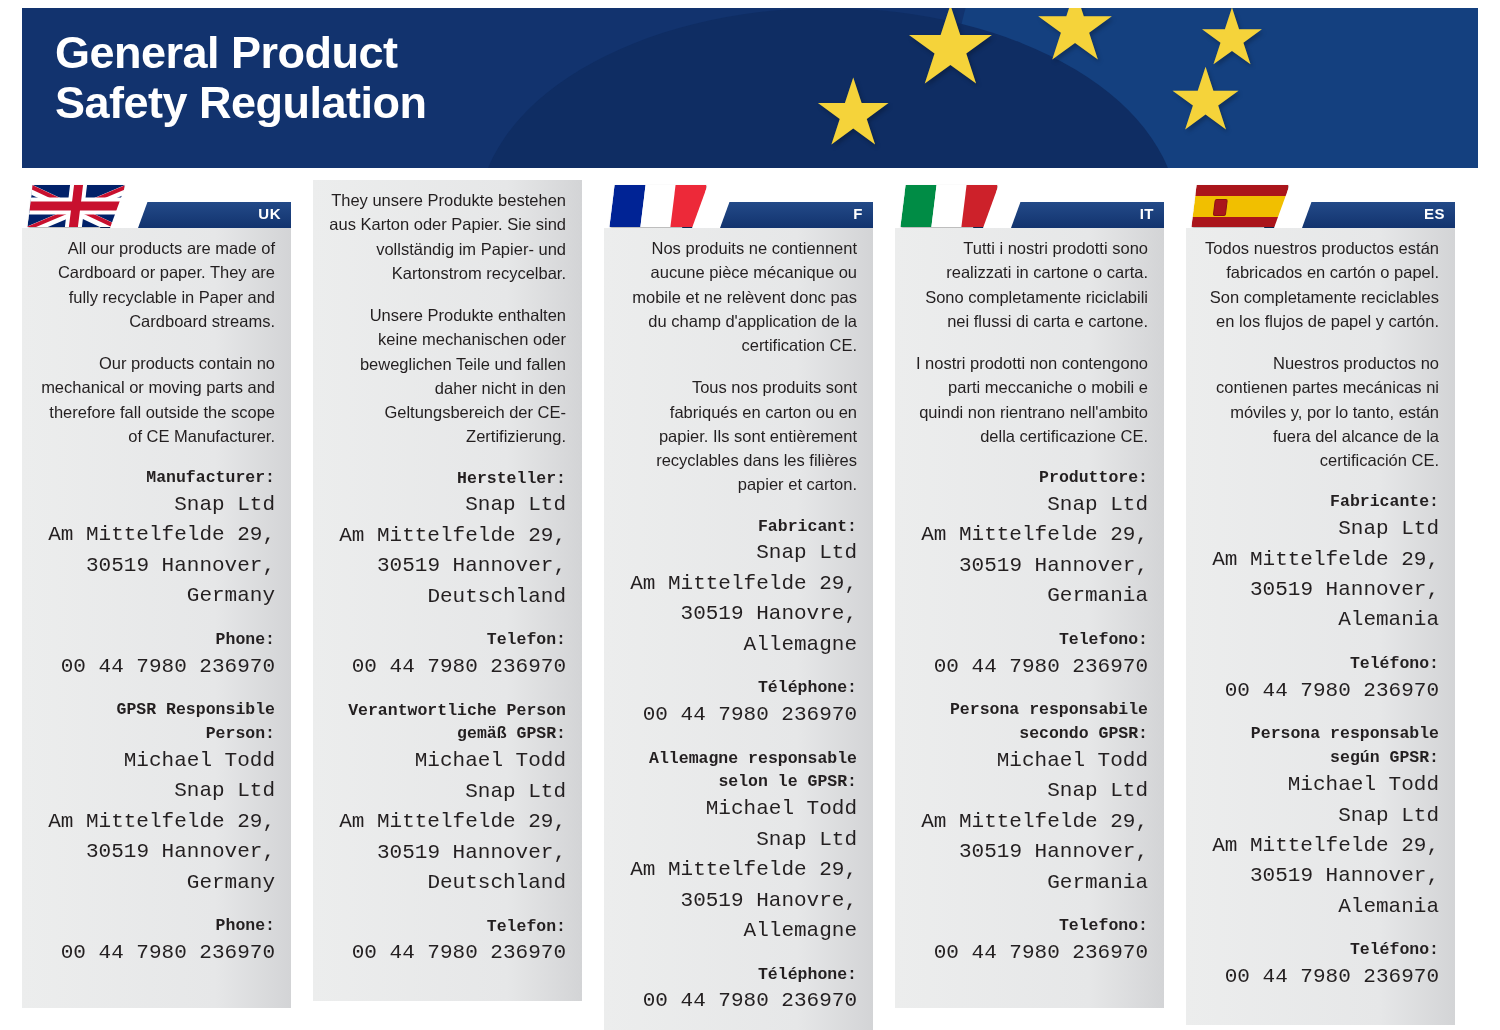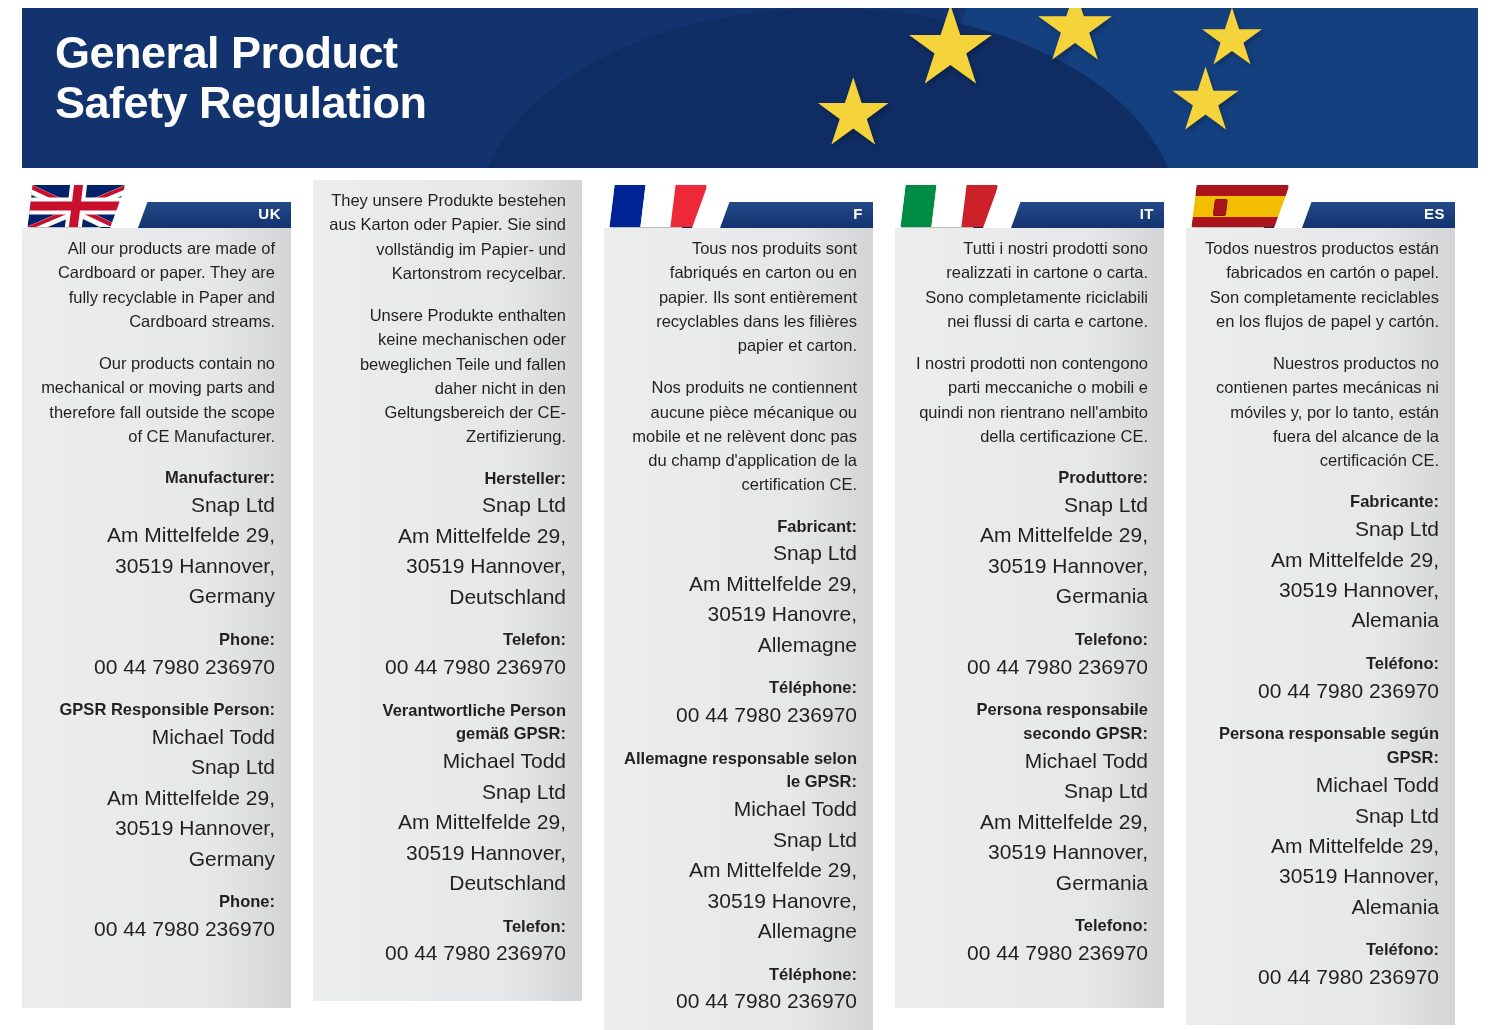--- a/index.html
+++ b/index.html
@@ -128,21 +128,21 @@
     font-weight: bold;
     margin: 0;
   }
   .val {
     font-size: 21px;
     line-height: 1.45;
     color: #231f20;
     margin: 0 0 16px 0;
     white-space: pre-line;
   }
-  .block { margin-bottom: 2px; }
+  .block { margin-bottom: 2px; font-family: Liberation Mono, monospace; }
 
   
   .fl { position: absolute; inset: 0; }
 
   
   .uk-bg { background: #012169; }
   .uk-d1, .uk-d2 {
     position: absolute; left: -20%; top: 50%;
     width: 140%; height: 9px; background: #fff;
     transform-origin: center;
@@ -295,22 +295,22 @@
         <div class="head-bar-flat"></div>
         <div class="flag">
           <div class="v3 v-a" style="background:#002395;"></div>
           <div class="v3 v-b" style="background:#ffffff;"></div>
           <div class="v3 v-c" style="background:#ED2939;"></div>
         </div>
         <div class="white-notch" style="left:96px; top:-4px;"></div>
         <div class="head-code">F</div>
       </div>
       <div class="col-body">
+        <p class="p">Nos produits ne contiennent aucune pièce mécanique ou mobile et ne relèvent donc pas du champ d'application de la certification CE.</p>
         <p class="p">Tous nos produits sont fabriqués en carton ou en papier. Ils sont entièrement recyclables dans les filières papier et carton.</p>
-        <p class="p">Nos produits ne contiennent aucune pièce mécanique ou mobile et ne relèvent donc pas du champ d'application de la certification CE.</p>
         <div class="block">
           <p class="lbl">Fabricant:</p>
           <p class="val">Snap Ltd
 Am Mittelfelde 29,
 30519 Hanovre,
 Allemagne</p>
         </div>
         <div class="block">
           <p class="lbl">Téléphone:</p>
           <p class="val">00 44 7980 236970</p>

